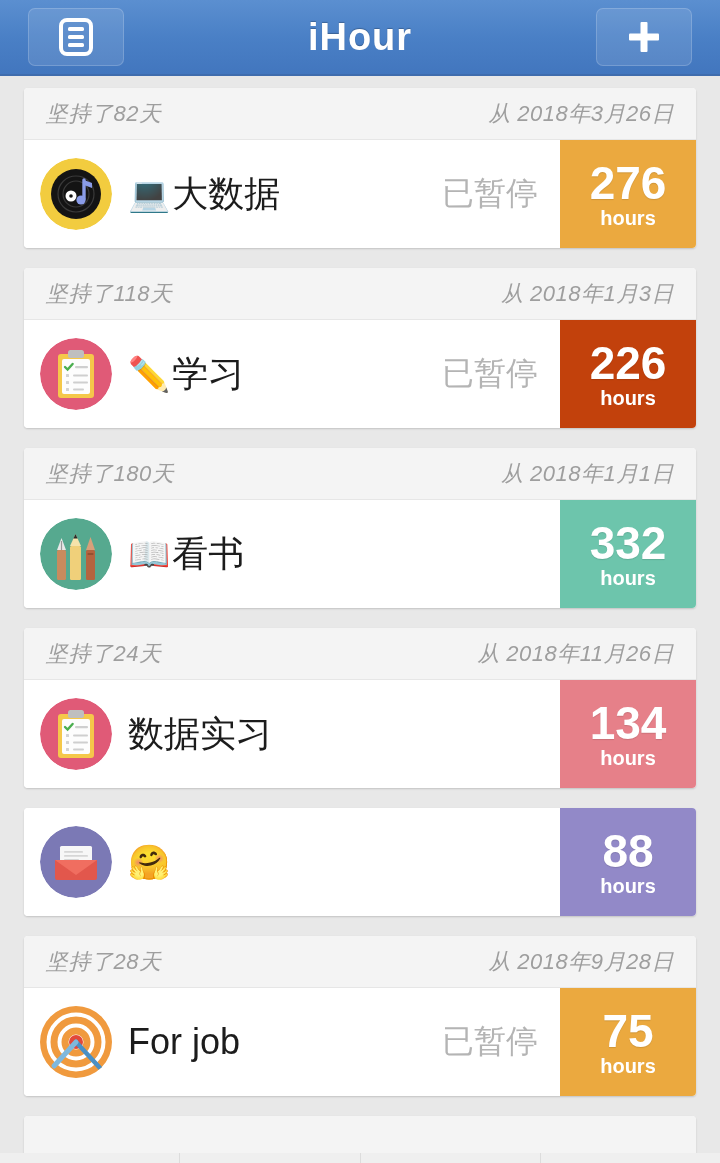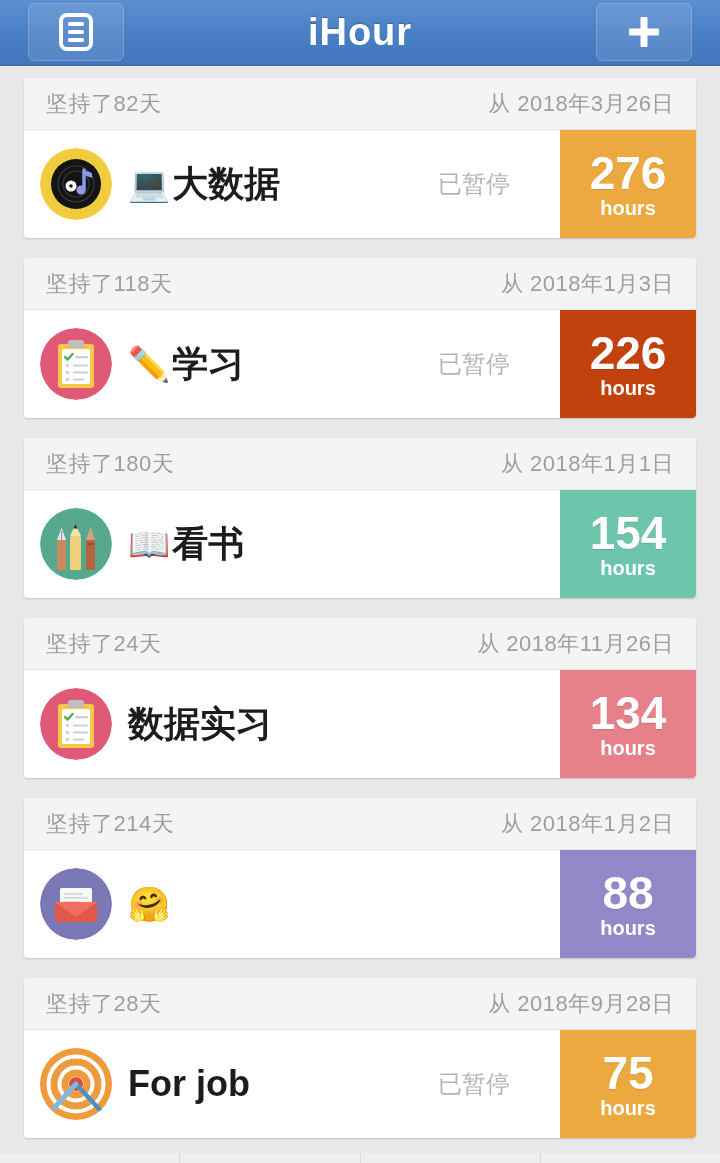--- a/index.html
+++ b/index.html
@@ -8,21 +8,21 @@
     width: 720px;
     height: 1163px;
     overflow: hidden;
     background: #e8e8e8;
     font-family: "Liberation Sans", "DejaVu Sans", sans-serif;
   }
 
   
   .navbar {
     position: relative;
-    height: 66px;
+    height: 76px;
     background: linear-gradient(to bottom, #5b8fd0 0%, #4a80c6 50%, #4276be 100%);
     border-bottom: 2px solid #3f6cad;
     display: flex;
     align-items: center;
     justify-content: space-between;
     padding: 8px 28px;
   }
   .nav-btn {
     width: 96px;
     height: 58px;
@@ -63,20 +63,21 @@
   }
 
   .card-head {
     height: 52px;
     background: #f4f4f4;
     border-bottom: 1px solid #e6e6e6;
     display: flex;
     align-items: center;
     justify-content: space-between;
     padding: 0 22px;
+    font-style: italic;
   }
   .card-head .days,
   .card-head .since {
     color: #9e9e9e;
     font-size: 22px;
     letter-spacing: 0.5px;
   }
 
   .card-body {
     height: 108px;
@@ -105,43 +106,42 @@
     min-width: 0;
   }
   .emoji {
     font-size: 34px;
     line-height: 1;
     margin-right: 2px;
     font-family: "DejaVu Sans", sans-serif;
   }
   .task-title {
     font-size: 36px;
-    font-weight: bold;
+    font-weight: normal;
     color: #1c1c1c;
     white-space: nowrap;
   }
 
   .status {
     display: flex;
     align-items: center;
     color: #b4b4b4;
-    font-size: 24px;
+    font-size: 32px;
     padding-right: 22px;
     white-space: nowrap;
   }
 
   .hours-badge {
     flex: 0 0 136px;
     width: 136px;
     display: flex;
     flex-direction: column;
     align-items: center;
     justify-content: center;
     color: #ffffff;
-    margin-left: 28px;
   }
   .hours-num {
     font-size: 46px;
     font-weight: bold;
     line-height: 1.05;
     text-shadow: 0 1px 1px rgba(0,0,0,0.12);
   }
   .hours-lbl {
     font-size: 20px;
     font-weight: bold;
@@ -274,21 +274,21 @@
             <path d="M30 28 l5.5 -12 l5.5 12 z" fill="#f5e3ab"></path>
             <path d="M33.4 20.5 l2.1 -4.5 l2.1 4.5 z" fill="#2b2b2b"></path>
           </svg>
         </div>
         <div class="title-wrap">
           <span class="emoji">📖</span>
           <span class="task-title">看书</span>
         </div>
         <div class="status"></div>
         <div class="hours-badge" style="background:#6dc5ac">
-          <span class="hours-num">154</span>
+          <span class="hours-num">332</span>
           <span class="hours-lbl">hours</span>
         </div>
       </div>
     </div>
     <div class="card">
       <div class="card-head">
         <div class="days">坚持了24天</div>
         <div class="since">从 2018年11月26日</div>
       </div>
       <div class="card-body">
@@ -312,24 +312,20 @@
           <span class="task-title">数据实习</span>
         </div>
         <div class="status"></div>
         <div class="hours-badge" style="background:#e68089">
           <span class="hours-num">134</span>
           <span class="hours-lbl">hours</span>
         </div>
       </div>
     </div>
     <div class="card">
-      <div class="card-head">
-        <div class="days">坚持了214天</div>
-        <div class="since">从 2018年1月2日</div>
-      </div>
       <div class="card-body">
         <div class="avatar-wrap">
           <svg class="avatar" viewBox="0 0 72 72">
             <circle cx="36" cy="36" r="36" fill="#7b79b5"></circle>
             <rect x="20" y="20" width="32" height="22" rx="1.5" fill="#f7f7f7"></rect>
             <rect x="24" y="25" width="19" height="1.8" rx="0.9" fill="#d6d6d6"></rect>
             <rect x="24" y="29" width="24" height="1.8" rx="0.9" fill="#d6d6d6"></rect>
             <rect x="24" y="33" width="15" height="1.8" rx="0.9" fill="#d6d6d6"></rect>
             <path d="M15 34 h42 v18 a2 2 0 0 1 -2 2 h-38 a2 2 0 0 1 -2 -2 z" fill="#e2574c"></path>
             <path d="M15 34 l21 15 l21 -15 z" fill="#f06e60"></path>

